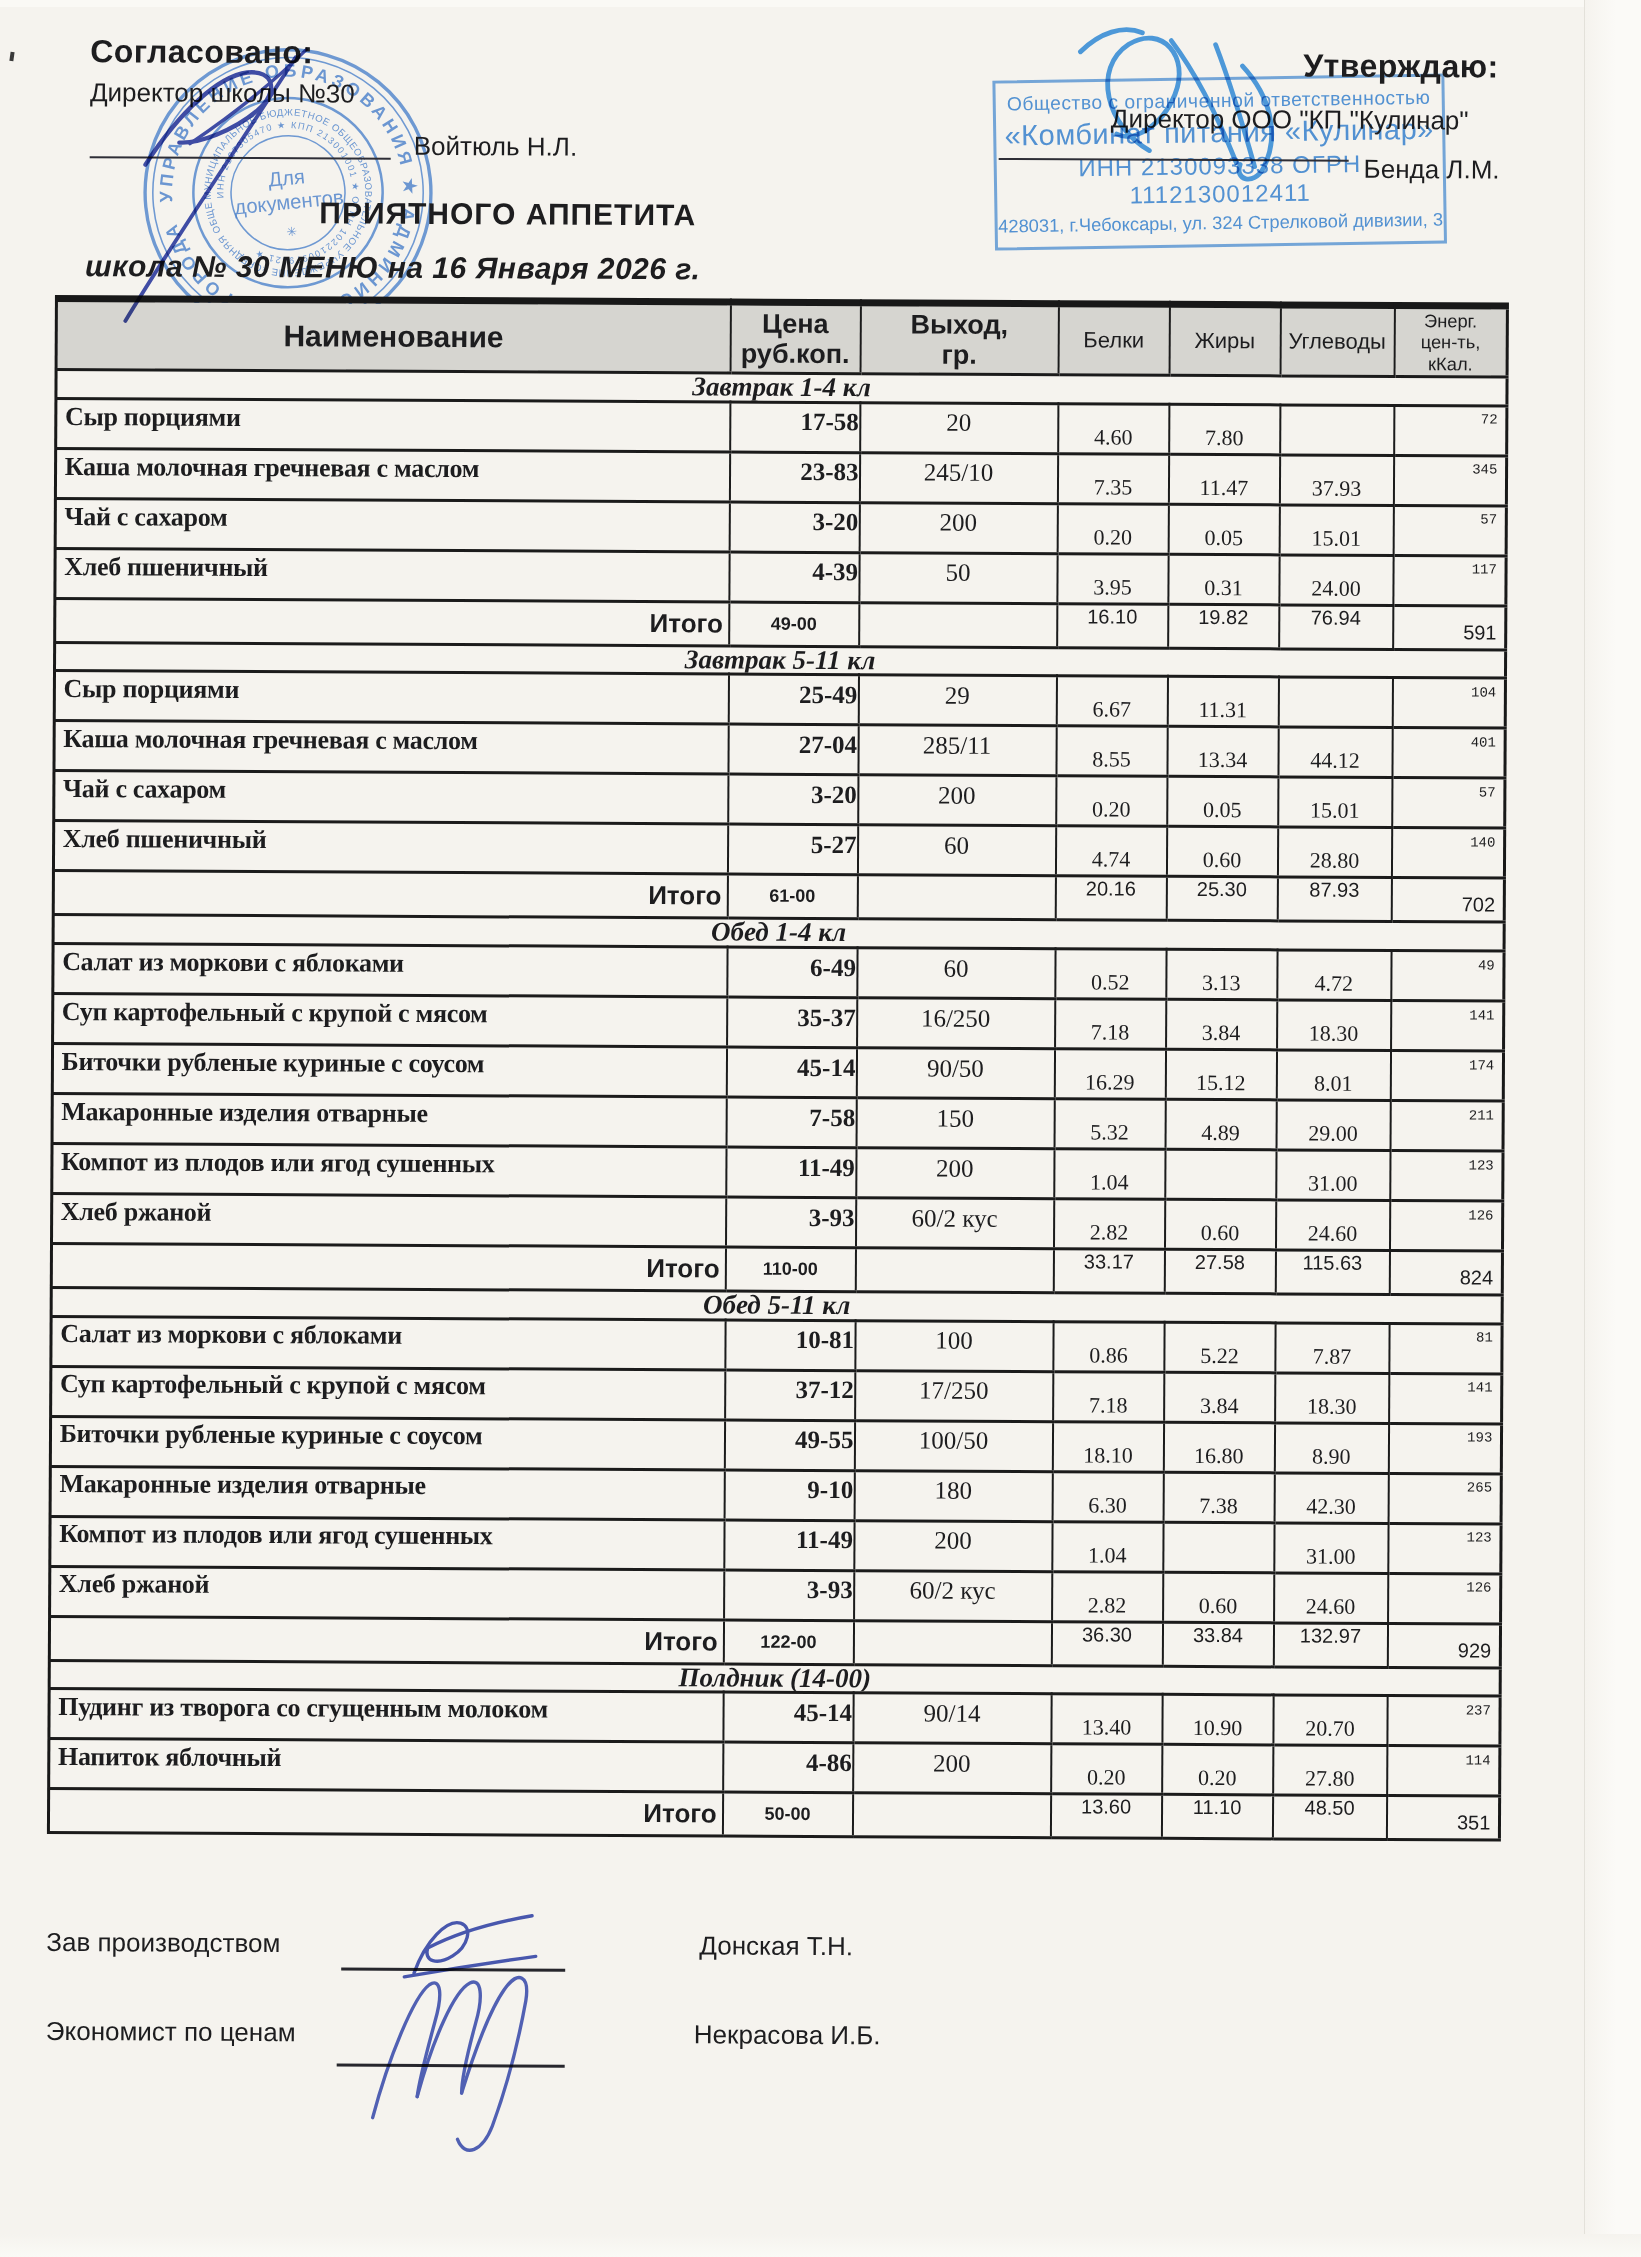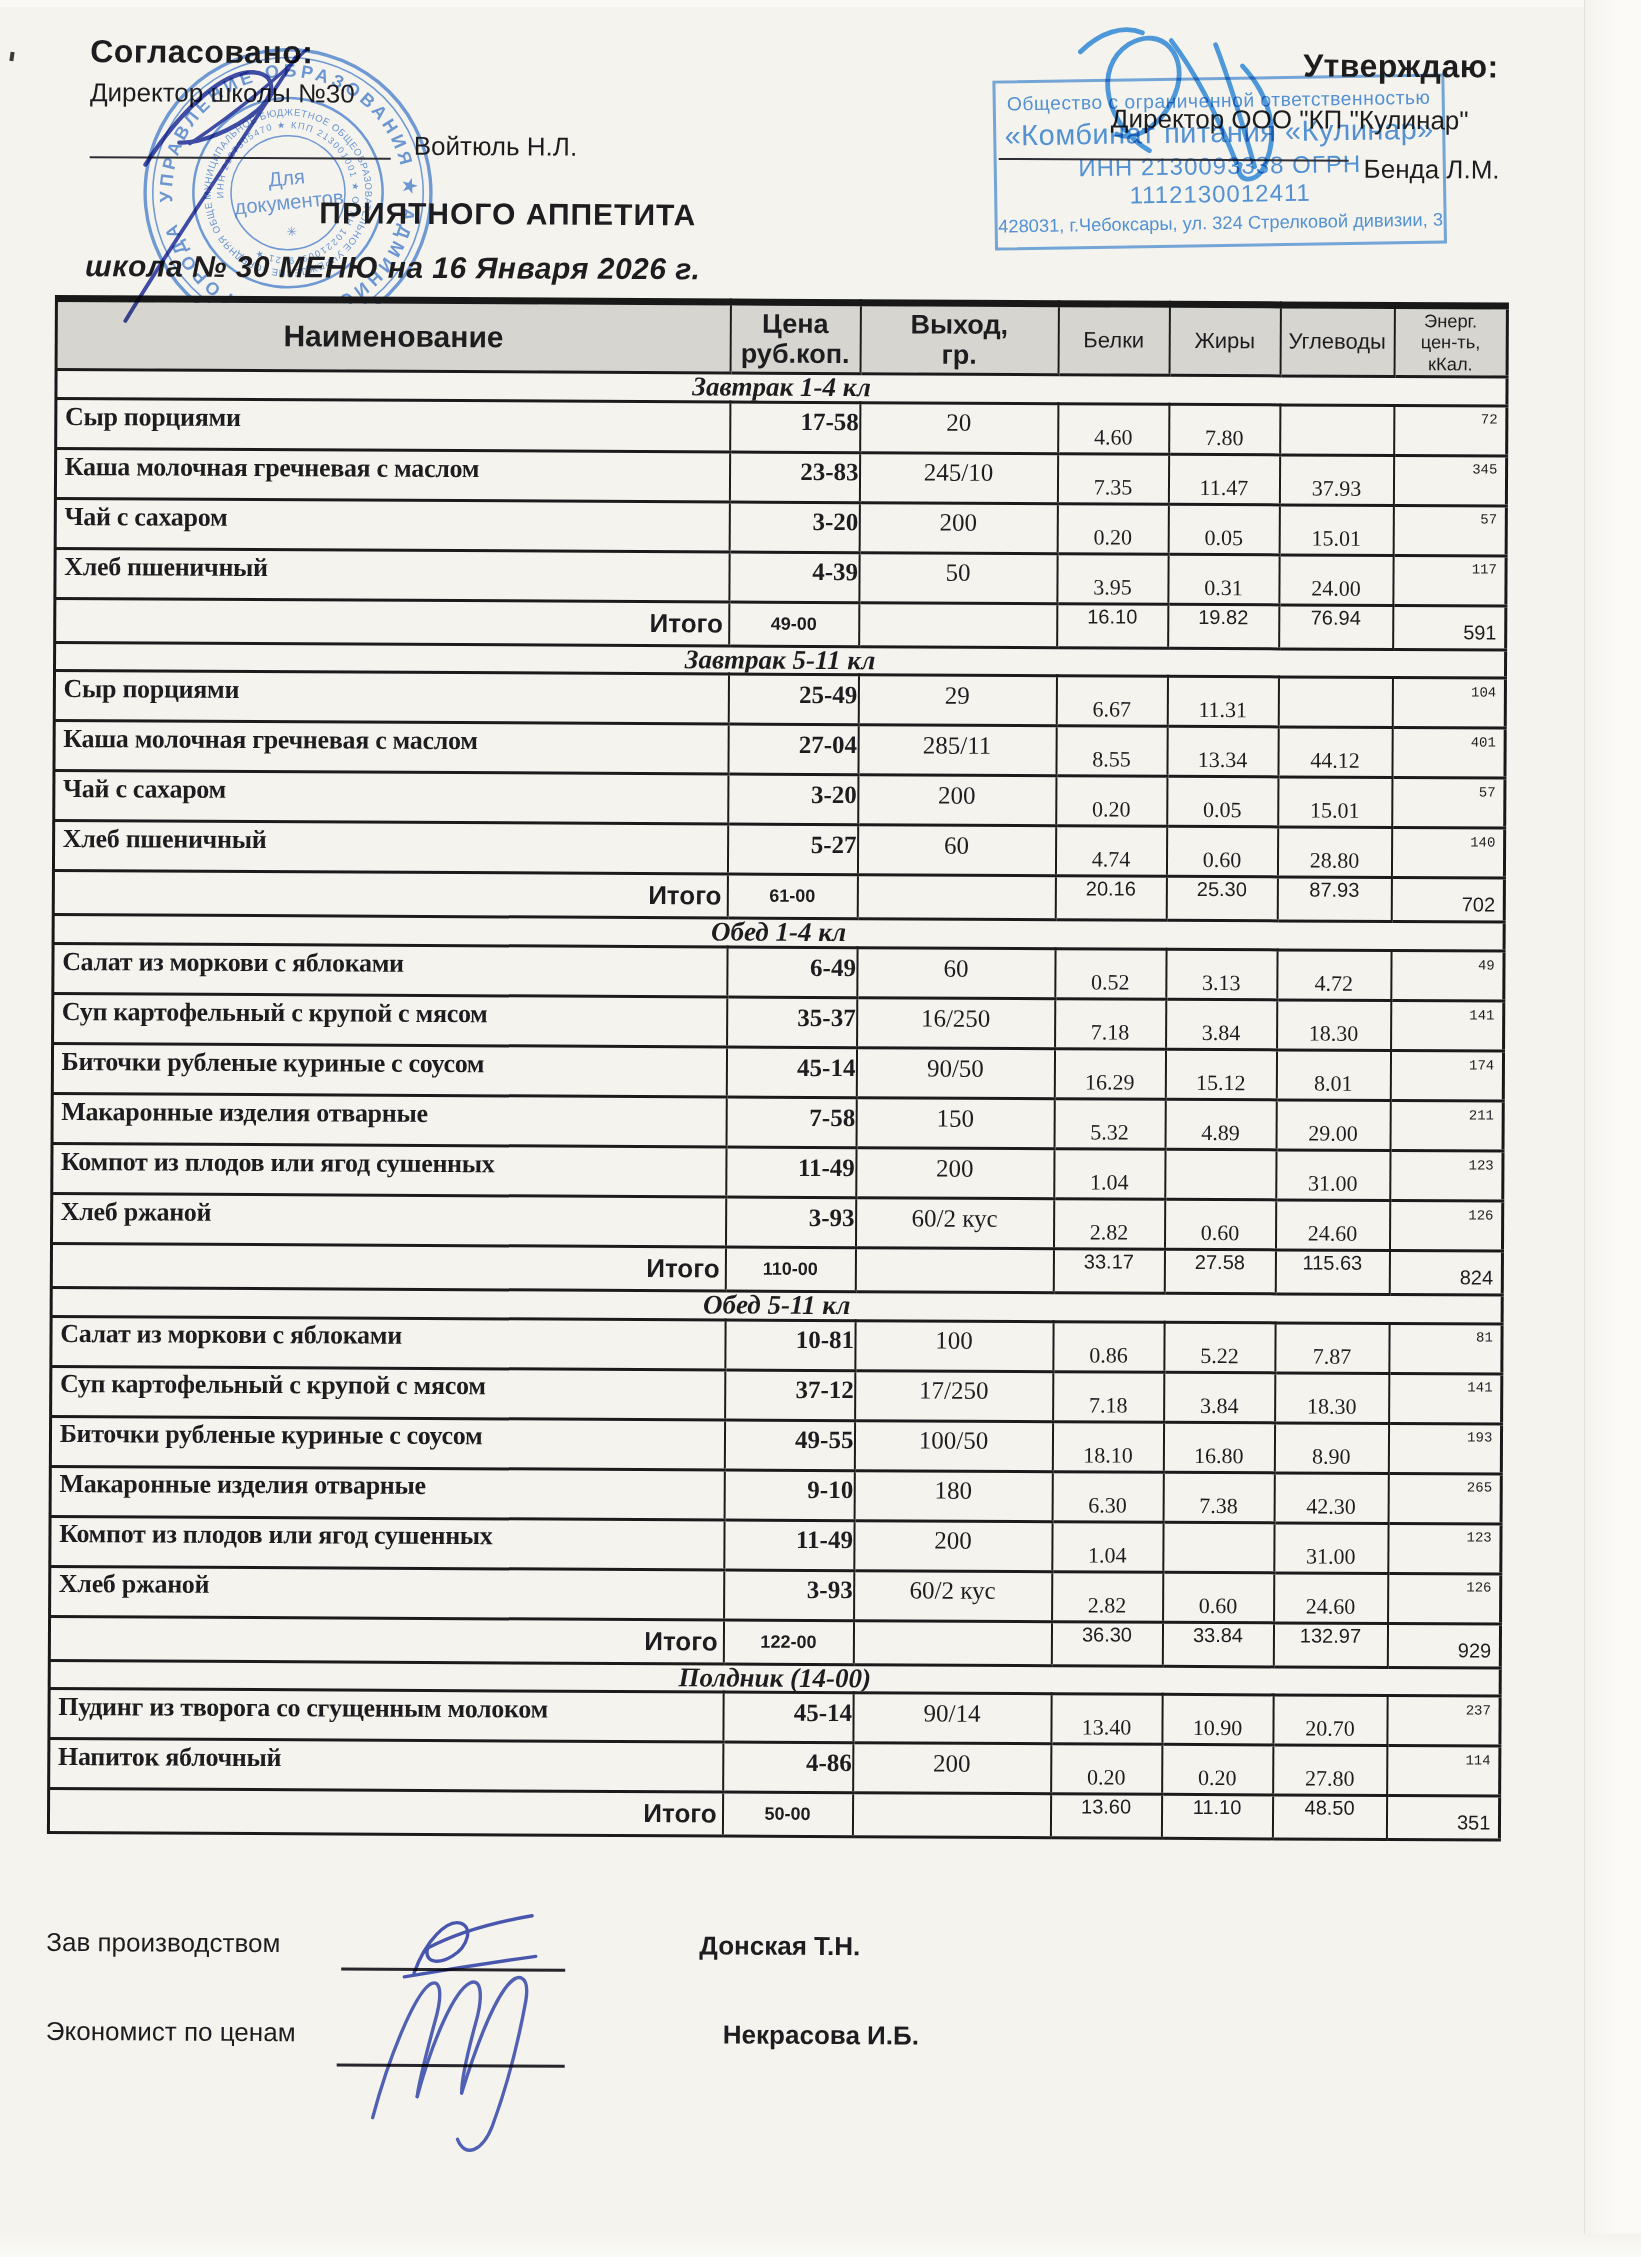--- a/index.html
+++ b/index.html
@@ -81,21 +81,21 @@
   tr.total-row { height:36px; }
   tr.total-row td { border-top-width:3.4px; border-bottom-width:3.4px; }
   td.td-tlabel { font-size:26px; font-weight:bold; text-align:right; vertical-align:middle; padding-right:4.8px; }
   td.td-tprice { font-size:18px; font-weight:bold; text-align:center; vertical-align:middle; }
   td.td-tout   {}
   td.td-tnut   { font-size:20px; text-align:center; vertical-align:bottom; padding-bottom:18px; }
   td.td-tkcal  { font-size:20px; text-align:right; vertical-align:bottom; padding:0 7.7px 3.9px 0; }
 
   
   .foot-label { font-size:26px; }
-  .foot-name  { font-size:26px;font-weight:bold; }
+  .foot-name  { font-size:26px; }
   .foot-line  { border-bottom:3.4px solid #26262c; }
 
   svg text { font-family:"Liberation Sans", sans-serif; }
 </style>
 </head>
 <body>
 
 <div class="page">
   <div class="edge-top"></div>
   <div class="edge-right"></div>
@@ -438,21 +438,21 @@
           </tr>
         </tbody>
     </table>
 
     <div class="abs foot-label" style="left:55px;  top:1927px;">Зав производством</div>
     <div class="abs foot-line" style="left:350px; top:1941px; width:224px; height:25px;"></div>
     <div class="abs foot-name" style="left:708px; top:1927px;">Донская Т.Н.</div>
 
     <div class="abs foot-label" style="left:55px;  top:2016px;">Экономист по ценам</div>
     <div class="abs foot-line" style="left:346px; top:2037px; width:228px; height:25px;"></div>
-    <div class="abs foot-name" style="left:732px; top:2016px;">Некрасова И.Б.</div>
+    <div class="abs foot-name" style="left:703px; top:2016px;">Некрасова И.Б.</div>
 
     <svg class="abs ink" style="left:0; top:0;" width="1641" height="2257" viewBox="0 0 1700 2338">
       <g fill="none" stroke-linecap="round" stroke-linejoin="round">
 
         <g stroke="#2c3a9c" opacity="0.9">
           <path stroke-width="4.5" d="M150,170 C185,115 225,78 255,74 C283,71 288,94 266,113 C240,135 205,148 185,147"></path>
           <path stroke-width="3.5" d="M196,148 C240,118 278,88 316,50"></path>
           <path stroke-width="4" d="M305,58 C252,142 185,240 130,332"></path>
         </g>
 

